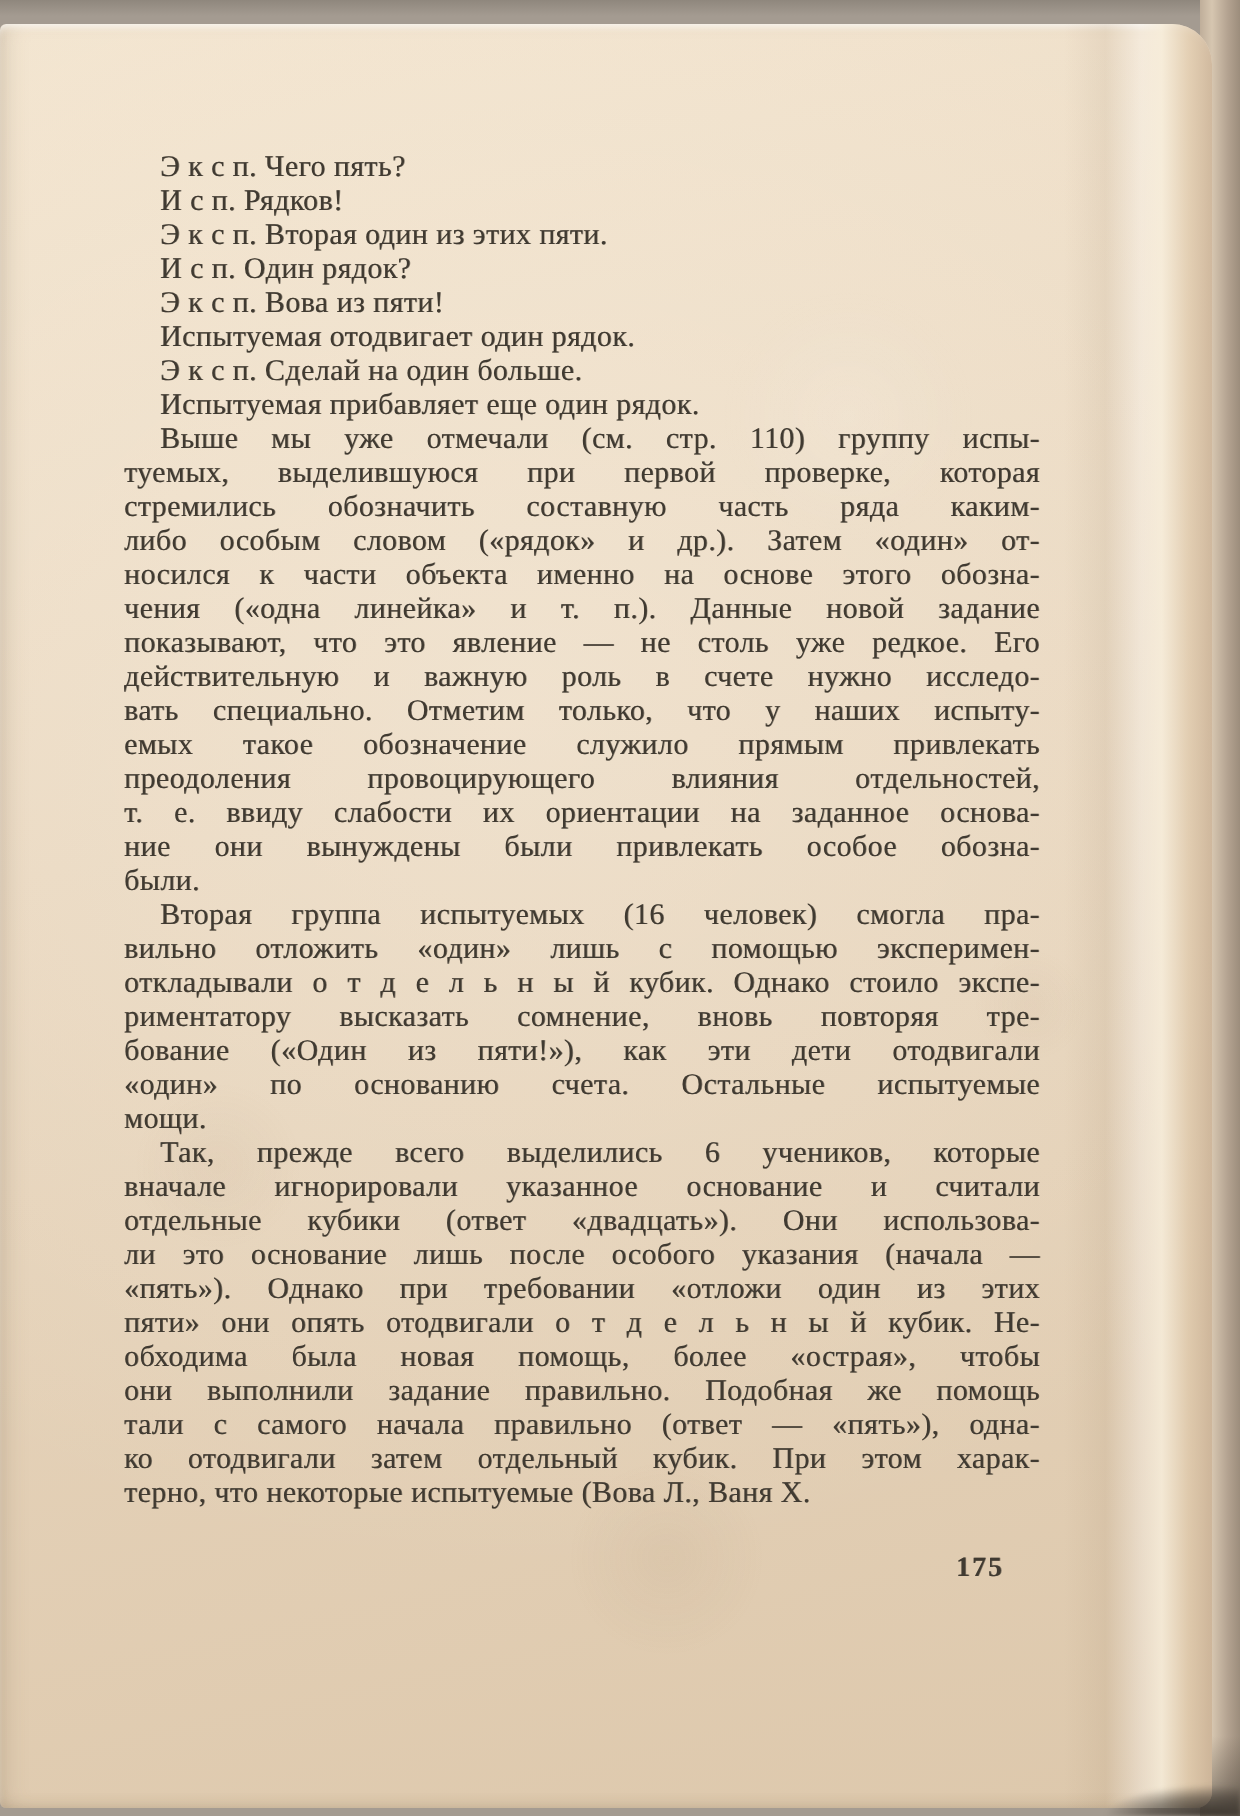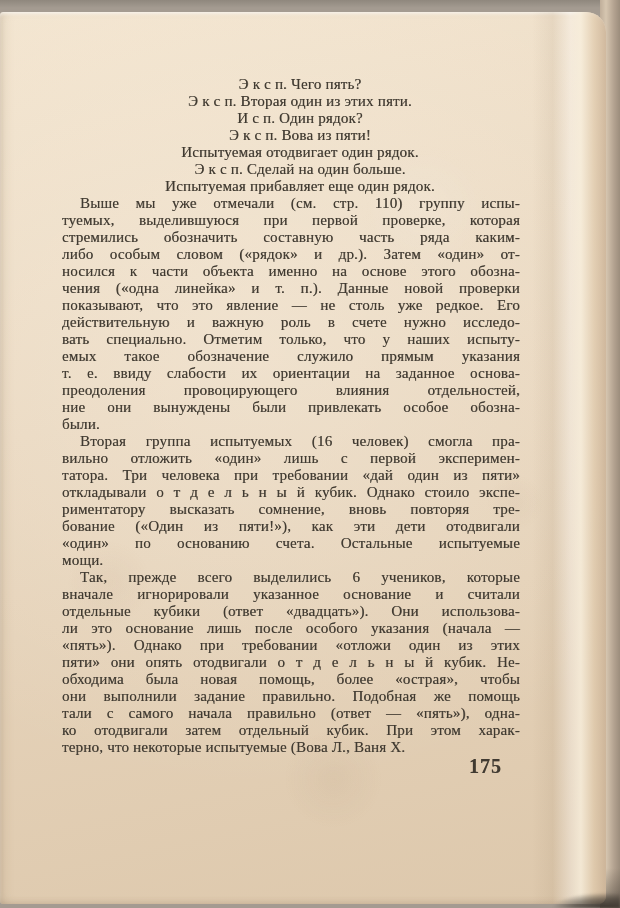--- a/index.html
+++ b/index.html
@@ -78,65 +78,65 @@
   }
   
   .textblock{
     position:absolute;left:62px;top:64px;width:458px;
     font-size:15px;line-height:17px;
     color:var(--ink);
     letter-spacing:.2px;
     text-shadow:.35px 0 0 rgba(64,58,49,.55);
   }
   .line{min-height:17px;}
-  .line.ind{text-indent:18px;text-align:center;}
+  .line.ind{text-indent:18px;}
   .line.just{text-align:justify;text-align-last:justify;font-family:Liberation Serif, serif;}
   .pagenum{
-    margin-top:2px;
+    margin-top:20px;
     text-align:right;
     padding-right:18px;
     font-weight:bold;
-    font-size:20px;
+    font-size:14px;
     letter-spacing:1px;
   }
 </style>
 </head>
 <body>
 
 <div class="scan">
   <div class="backdrop"></div>
   <div class="edge-stack"></div>
   <div class="page">
     <div class="fore-edge"></div>
     <div class="textblock">
 
       <div class="line ind">Э к с п. Чего пять?</div>
+        <div class="line ind">И с п. Рядков!</div>
         <div class="line ind">Э к с п. Вторая один из этих пяти.</div>
         <div class="line ind">И с п. Один рядок?</div>
         <div class="line ind">Э к с п. Вова из пяти!</div>
         <div class="line ind">Испытуемая отодвигает один рядок.</div>
         <div class="line ind">Э к с п. Сделай на один больше.</div>
         <div class="line ind">Испытуемая прибавляет еще один рядок.</div>
         <div class="line ind just">Выше мы уже отмечали (см. стр. 110) группу испы-</div>
         <div class="line just">туемых, выделившуюся при первой проверке, которая</div>
         <div class="line just">стремились обозначить составную часть ряда каким-</div>
         <div class="line just">либо особым словом («рядок» и др.). Затем «один» от-</div>
         <div class="line just">носился к части объекта именно на основе этого обозна-</div>
-        <div class="line just">чения («одна линейка» и т. п.). Данные новой проверки</div>
+        <div class="line just">чения («одна линейка» и т. п.). Данные новой задание</div>
         <div class="line just">показывают, что это явление — не столь уже редкое. Его</div>
         <div class="line just">действительную и важную роль в счете нужно исследо-</div>
         <div class="line just">вать специально. Отметим только, что у наших испыту-</div>
-        <div class="line just">емых такое обозначение служило прямым указания</div>
+        <div class="line just">емых такое обозначение служило прямым привлекать</div>
+        <div class="line just">преодоления провоцирующего влияния отдельностей,</div>
         <div class="line just">т. е. ввиду слабости их ориентации на заданное основа-</div>
-        <div class="line just">преодоления провоцирующего влияния отдельностей,</div>
         <div class="line just">ние они вынуждены были привлекать особое обозна-</div>
         <div class="line">были.</div>
         <div class="line ind just">Вторая группа испытуемых (16 человек) смогла пра-</div>
-        <div class="line just">вильно отложить «один» лишь с первой эксперимен-</div>
-        <div class="line just">татора. Три человека при требовании «дай один из пяти»</div>
+        <div class="line just">вильно отложить «один» лишь с помощью эксперимен-</div>
         <div class="line just">откладывали о т д е л ь н ы й кубик. Однако стоило экспе-</div>
         <div class="line just">риментатору высказать сомнение, вновь повторяя тре-</div>
         <div class="line just">бование («Один из пяти!»), как эти дети отодвигали</div>
         <div class="line just">«один» по основанию счета. Остальные испытуемые</div>
         <div class="line">мощи.</div>
         <div class="line ind just">Так, прежде всего выделились 6 учеников, которые</div>
         <div class="line just">вначале игнорировали указанное основание и считали</div>
         <div class="line just">отдельные кубики (ответ «двадцать»). Они использова-</div>
         <div class="line just">ли это основание лишь после особого указания (начала —</div>
         <div class="line just">«пять»). Однако при требовании «отложи один из этих</div>

